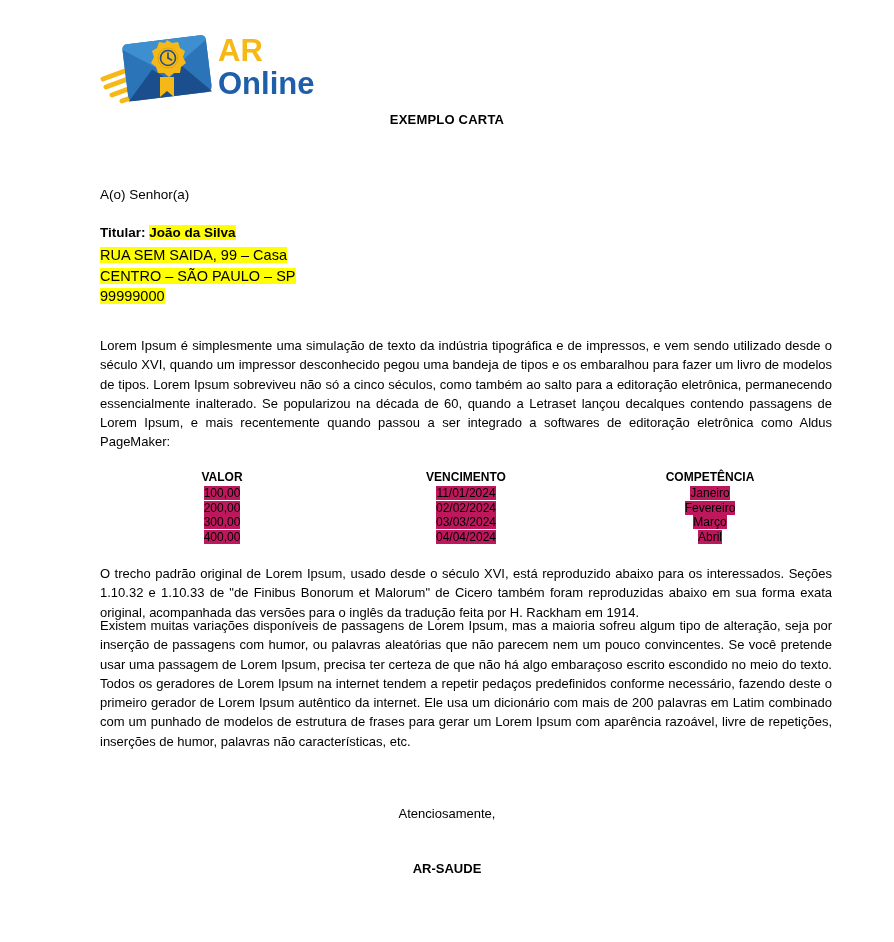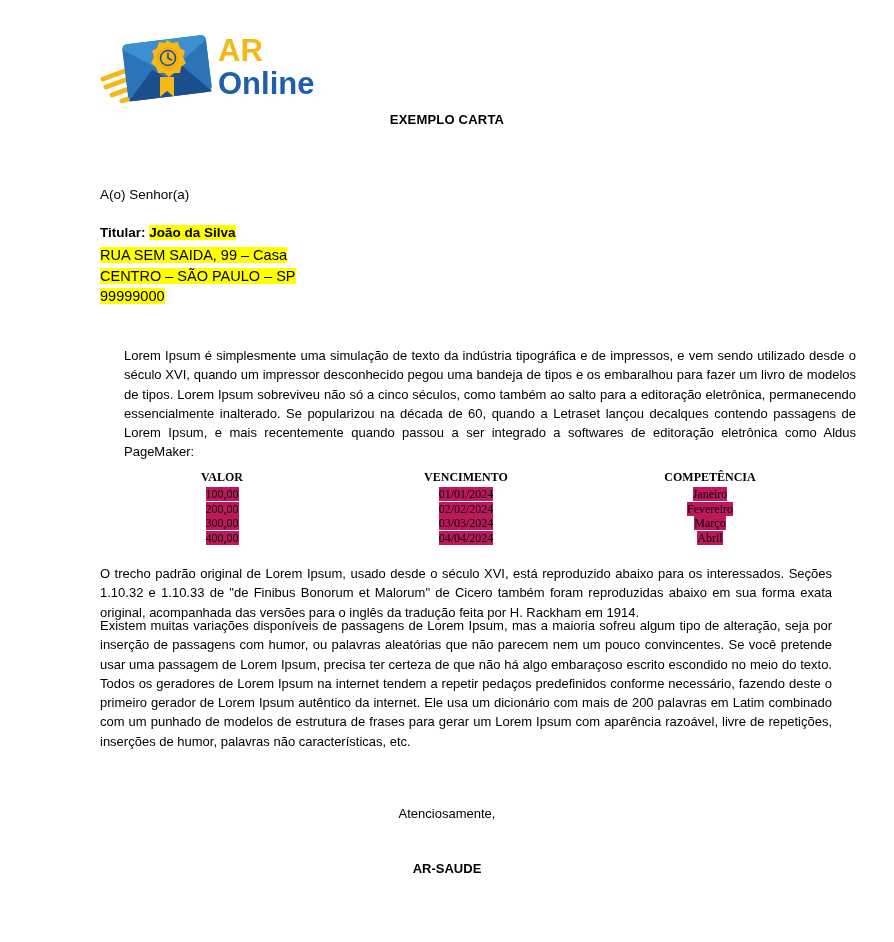--- a/index.html
+++ b/index.html
@@ -77,36 +77,35 @@
 
   
   .para {
     position: absolute;
     left: 100px;
     width: 732px;
     font-size: 13px;
     line-height: 19.3px;
     text-align: justify;
   }
-  .para-1 { top: 346px; margin-left: 24px; }
+  .para-1 { top: 336px; }
   .para-2 { top: 564px; }
   .para-3 { top: 616px; }
 
   
   .table-block {
     position: absolute;
     left: 100px;
     top: 470px;
     width: 732px;
   }
   .val-table {
     width: 100%;
     border-collapse: collapse;
     font-size: 12px;
-    font-family: Liberation Serif, serif;
   }
   .val-table th {
     font-weight: bold;
     font-size: 12px;
     padding: 0 0 2px 0;
     text-align: center;
   }
   .val-table td {
     text-align: center;
     padding: 0;
@@ -201,21 +200,21 @@
       <thead>
         <tr>
           <th class="col-valor">VALOR</th>
           <th class="col-venc">VENCIMENTO</th>
           <th class="col-comp">COMPETÊNCIA</th>
         </tr>
       </thead>
       <tbody>
         <tr>
           <td><span>100,00</span></td>
-          <td><span>01/01/2024</span></td>
+          <td><span>11/01/2024</span></td>
           <td><span>Janeiro</span></td>
         </tr>
         <tr>
           <td><span>200,00</span></td>
           <td><span>02/02/2024</span></td>
           <td><span>Fevereiro</span></td>
         </tr>
         <tr>
           <td><span>300,00</span></td>
           <td><span>03/03/2024</span></td>

